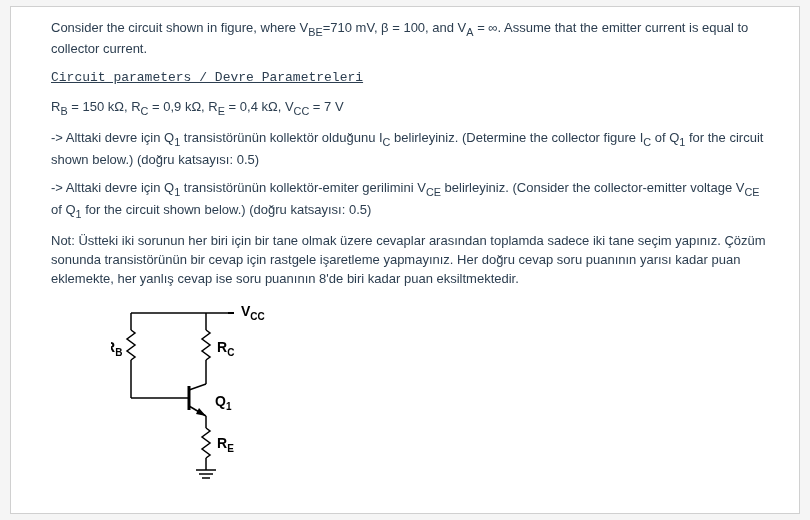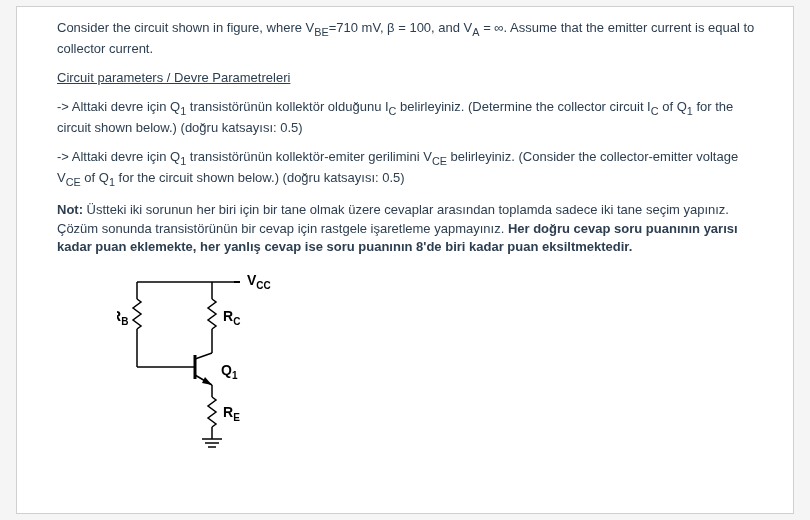--- a/index.html
+++ b/index.html
@@ -8,51 +8,54 @@
     font-size: 13px;
     color: #2c3e50;
     background: #f5f5f5;
     width: 810px;
     height: 520px;
     overflow: hidden;
   }
   .page {
     background: #ffffff;
     border: 1px solid #d0d0d0;
-    margin: 6px 16px;
+    margin: 6px 10px;
     padding: 12px 28px 14px 40px;
     height: 508px;
     line-height: 1.45;
   }
   .para { margin-bottom: 10px; }
-  .underline { text-decoration: underline; }
-  .bold { font-weight: bold; }
+  .underline { text-decoration: underline; font-family: Liberation Mono, monospace; }
+  .bold { font-weight: normal; }
   .circuit {
     margin-top: 8px;
     margin-left: 60px;
   }
   
 </style>
 </head>
 <body>
 
 <div class="page">
 
   <div class="para">
     <span>Consider the circuit shown in figure, where V</span><sub>BE</sub><span>=710 mV, β = 100, and V</span><sub>A</sub><span> = ∞. Assume that the emitter current is equal to collector current.</span>
   </div>
 
 
   <div class="para underline">
     <span>Circuit parameters / Devre Parametreleri</span>
   </div>
 
+  <div class="para">
+    <span>R</span><sub>B</sub><span> = 150 kΩ, R</span><sub>C</sub><span> = 0,9 kΩ, R</span><sub>E</sub><span> = 0,4 kΩ, V</span><sub>CC</sub><span> = 7 V</span>
+  </div>
 
   <div class="para">
-    <span>-&gt; Alttaki devre için Q</span><sub>1</sub><span> transistörünün kollektör olduğunu I</span><sub>C</sub><span> belirleyiniz. (Determine the collector circuit I</span><sub>C</sub><span> of Q</span><sub>1</sub><span> for the circuit shown below.) (doğru katsayısı: 0.5)</span>
+    <span>-&gt; Alttaki devre için Q</span><sub>1</sub><span> transistörünün kollektör olduğunu I</span><sub>C</sub><span> belirleyiniz. (Determine the collector figure I</span><sub>C</sub><span> of Q</span><sub>1</sub><span> for the circuit shown below.) (doğru katsayısı: 0.5)</span>
   </div>
 
   <div class="para">
     <span>-&gt; Alttaki devre için Q</span><sub>1</sub><span> transistörünün kollektör-emiter gerilimini V</span><sub>CE</sub><span> belirleyiniz. (Consider the collector-emitter voltage V</span><sub>CE</sub><span> of Q</span><sub>1</sub><span> for the circuit shown below.) (doğru katsayısı: 0.5)</span>
   </div>
 
   <div class="para">
     <span class="bold">Not:</span><span> Üstteki iki sorunun her biri için bir tane olmak üzere cevaplar arasından toplamda sadece iki tane seçim yapınız. Çözüm sonunda transistörünün bir cevap için rastgele işaretleme yapmayınız. </span><span class="bold">Her doğru cevap soru puanının yarısı kadar puan eklemekte, her yanlış cevap ise soru puanının 8'de biri kadar puan eksiltmektedir.</span>
   </div>
 

